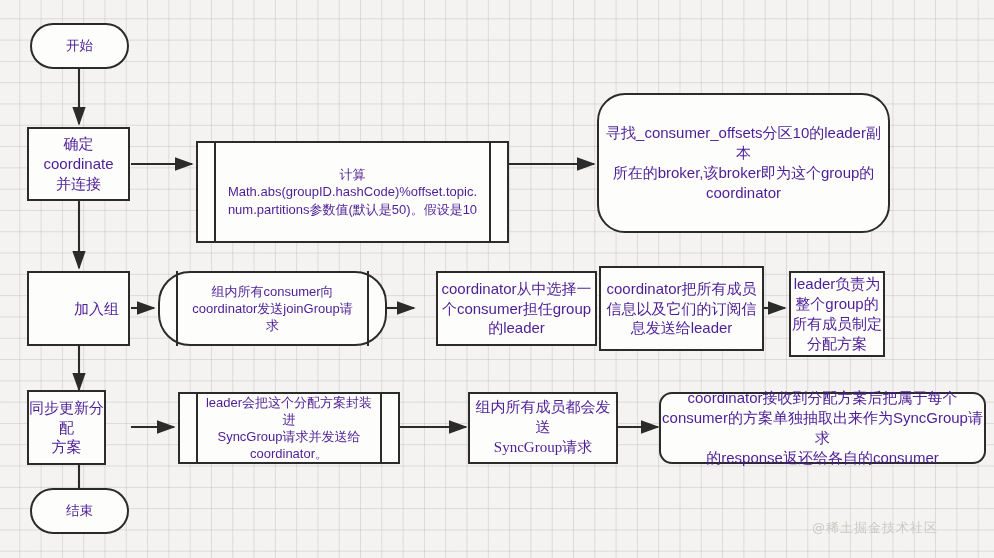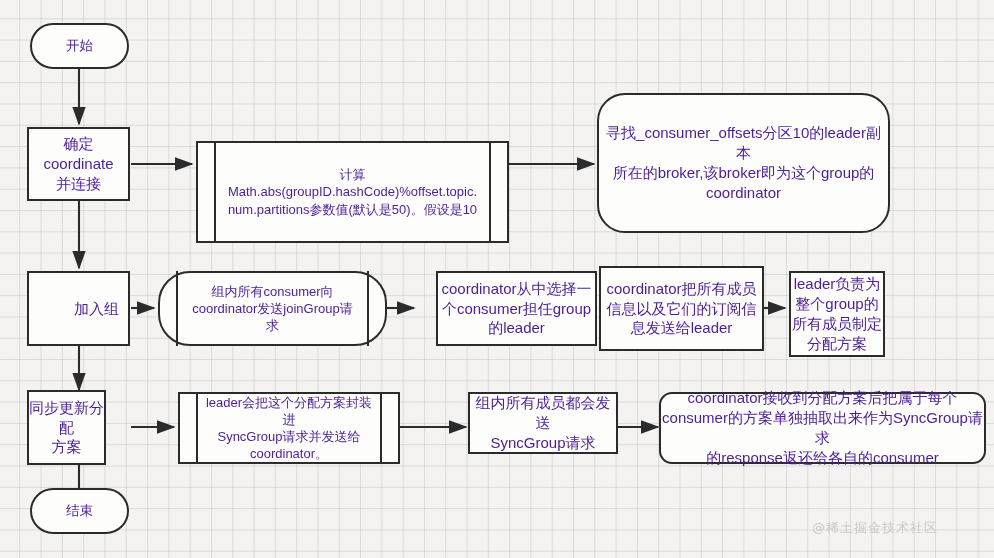--- a/index.html
+++ b/index.html
@@ -175,21 +175,21 @@
   </div>
 
   <div class="node predef" style="left:178px; top:392px; width:222px; height:72px;">
     <span class="inner-l"></span>
     <span class="inner-r"></span>
     <span class="ptext">leader会把这个分配方案封装进
 SyncGroup请求并发送给
 coordinator。</span>
   </div>
 
-  <div class="node process" style="left:468px; top:392px; width:150px; height:62px;">
+  <div class="node process" style="left:468px; top:392px; width:150px; height:72px;font-family:Liberation Serif, serif;">
     <span>组内所有成员都会发送
 SyncGroup请求</span>
   </div>
 
   <div class="node process" style="left:659px; top:392px; width:327px; height:72px;border-radius:13px;">
     <span>coordinator接收到分配方案后把属于每个
 consumer的方案单独抽取出来作为SyncGroup请求
 的response返还给各自的consumer</span>
   </div>
 

